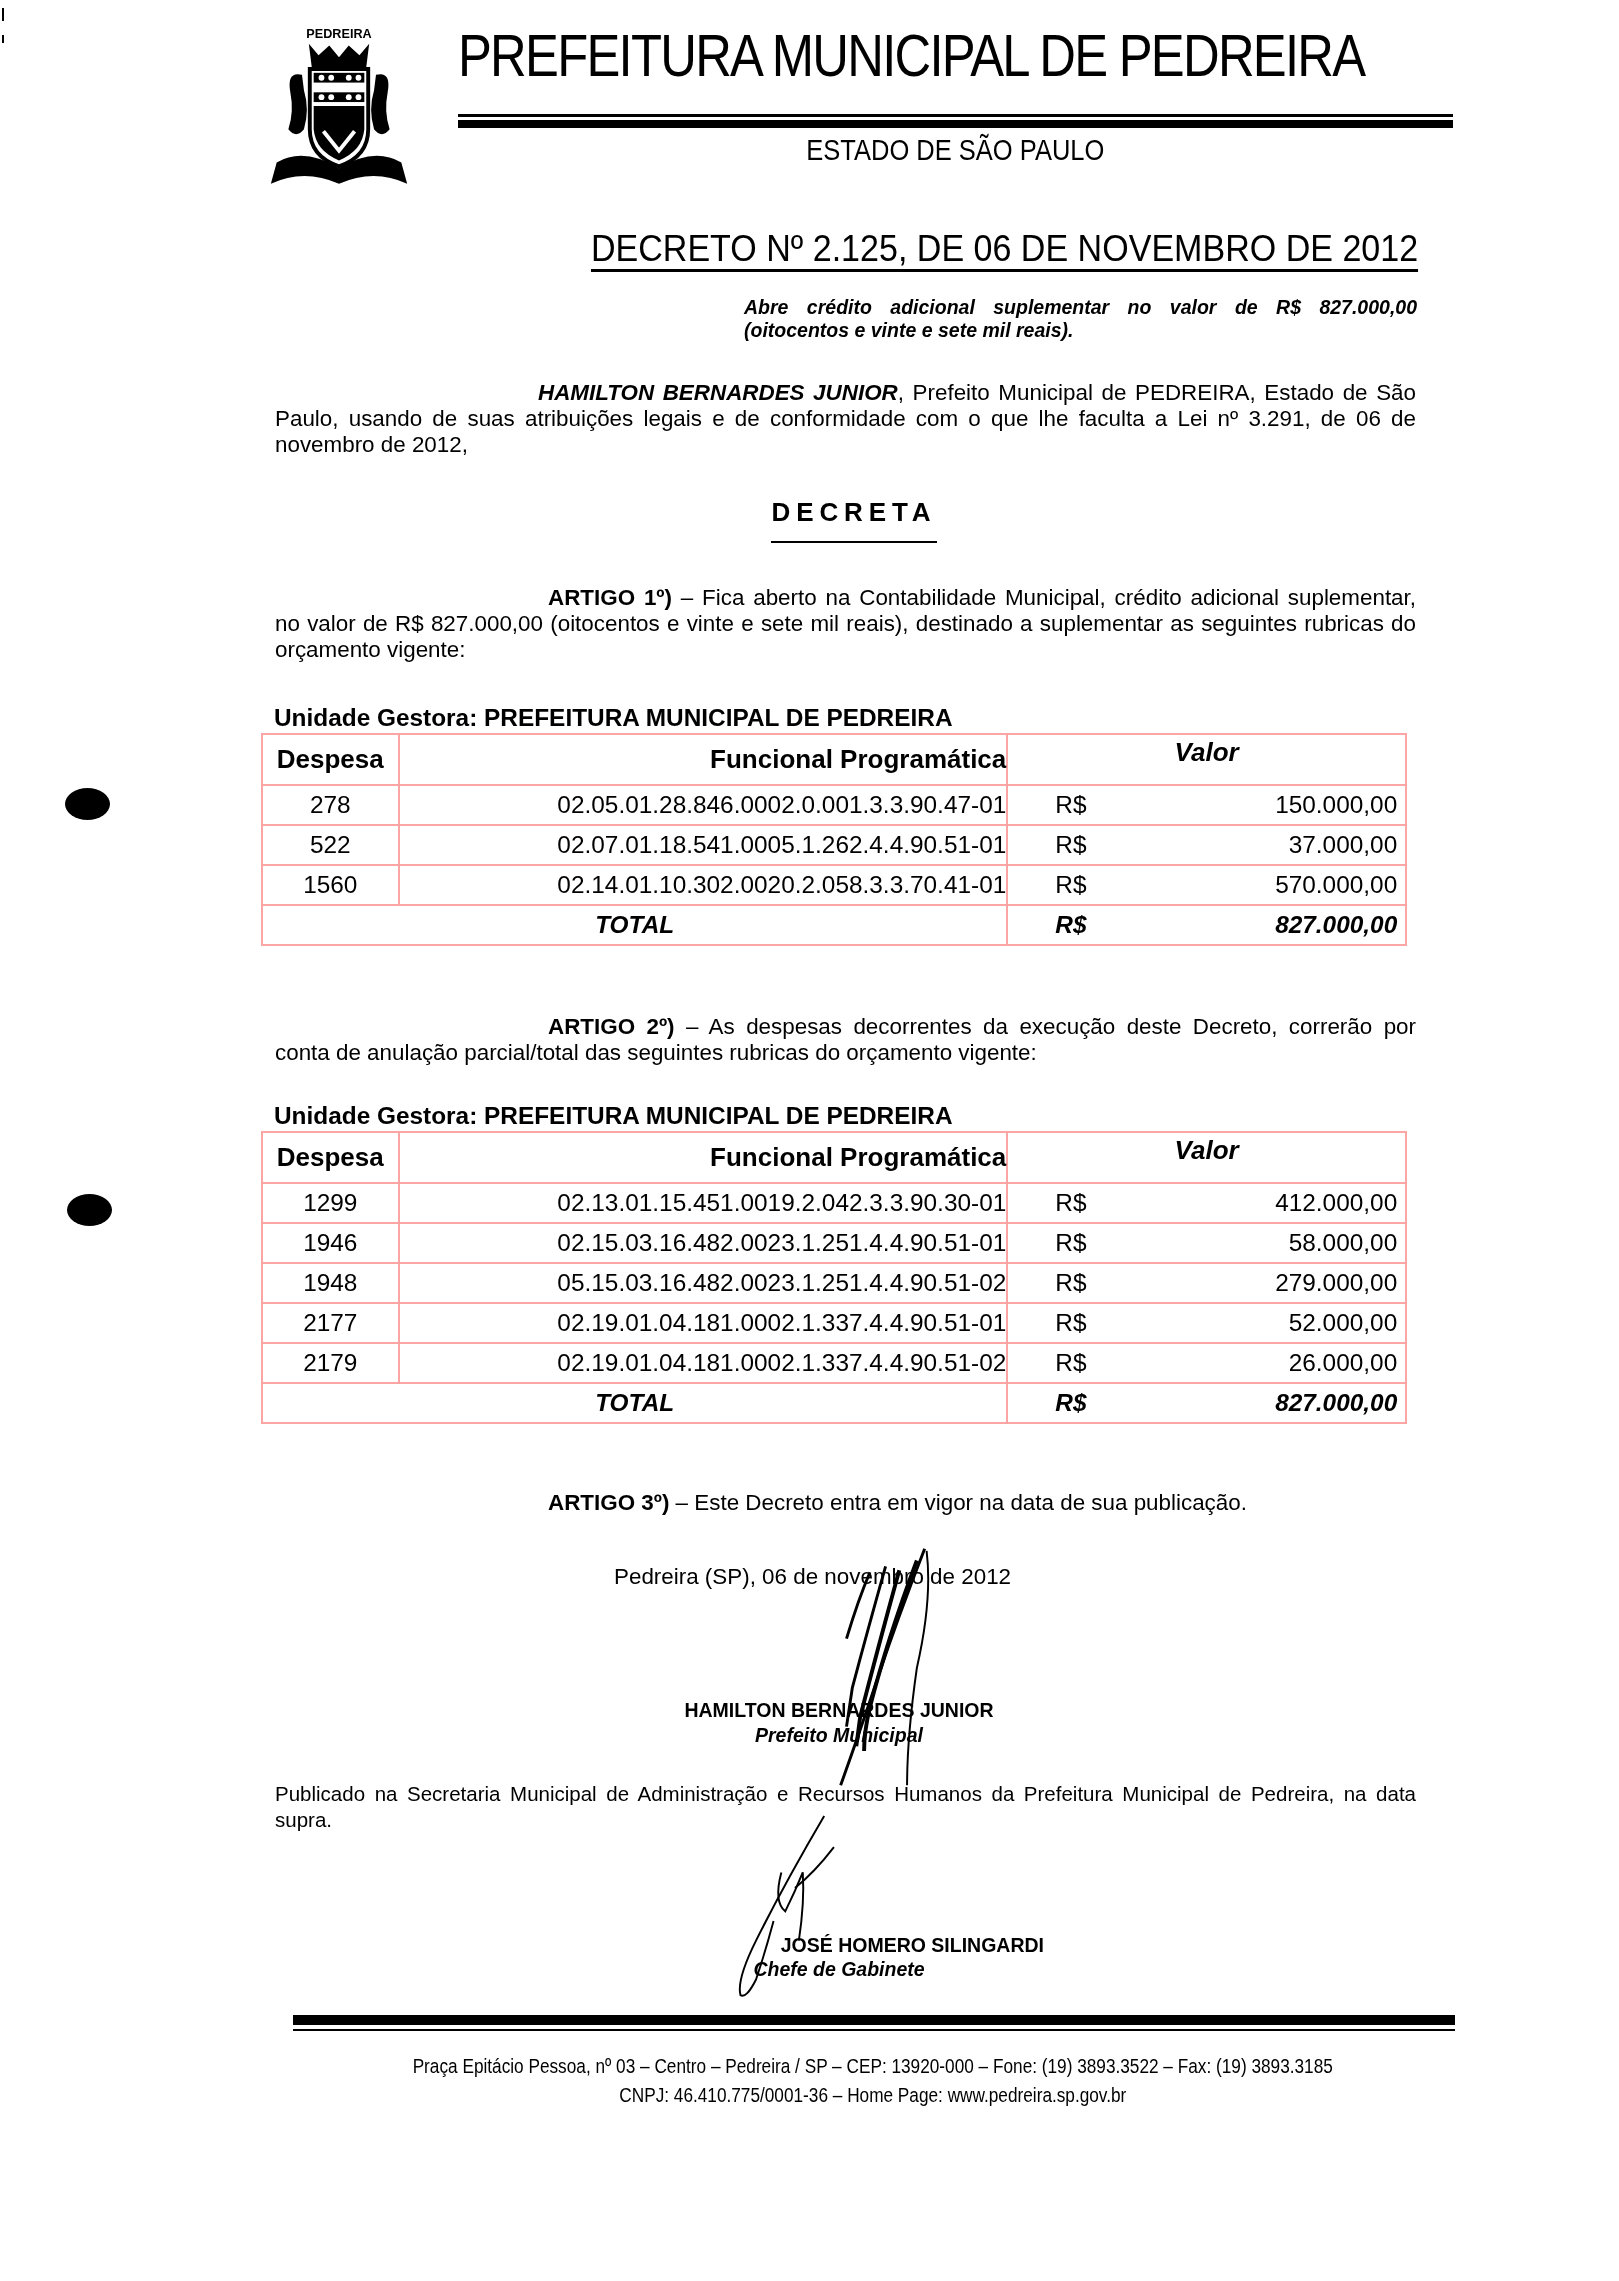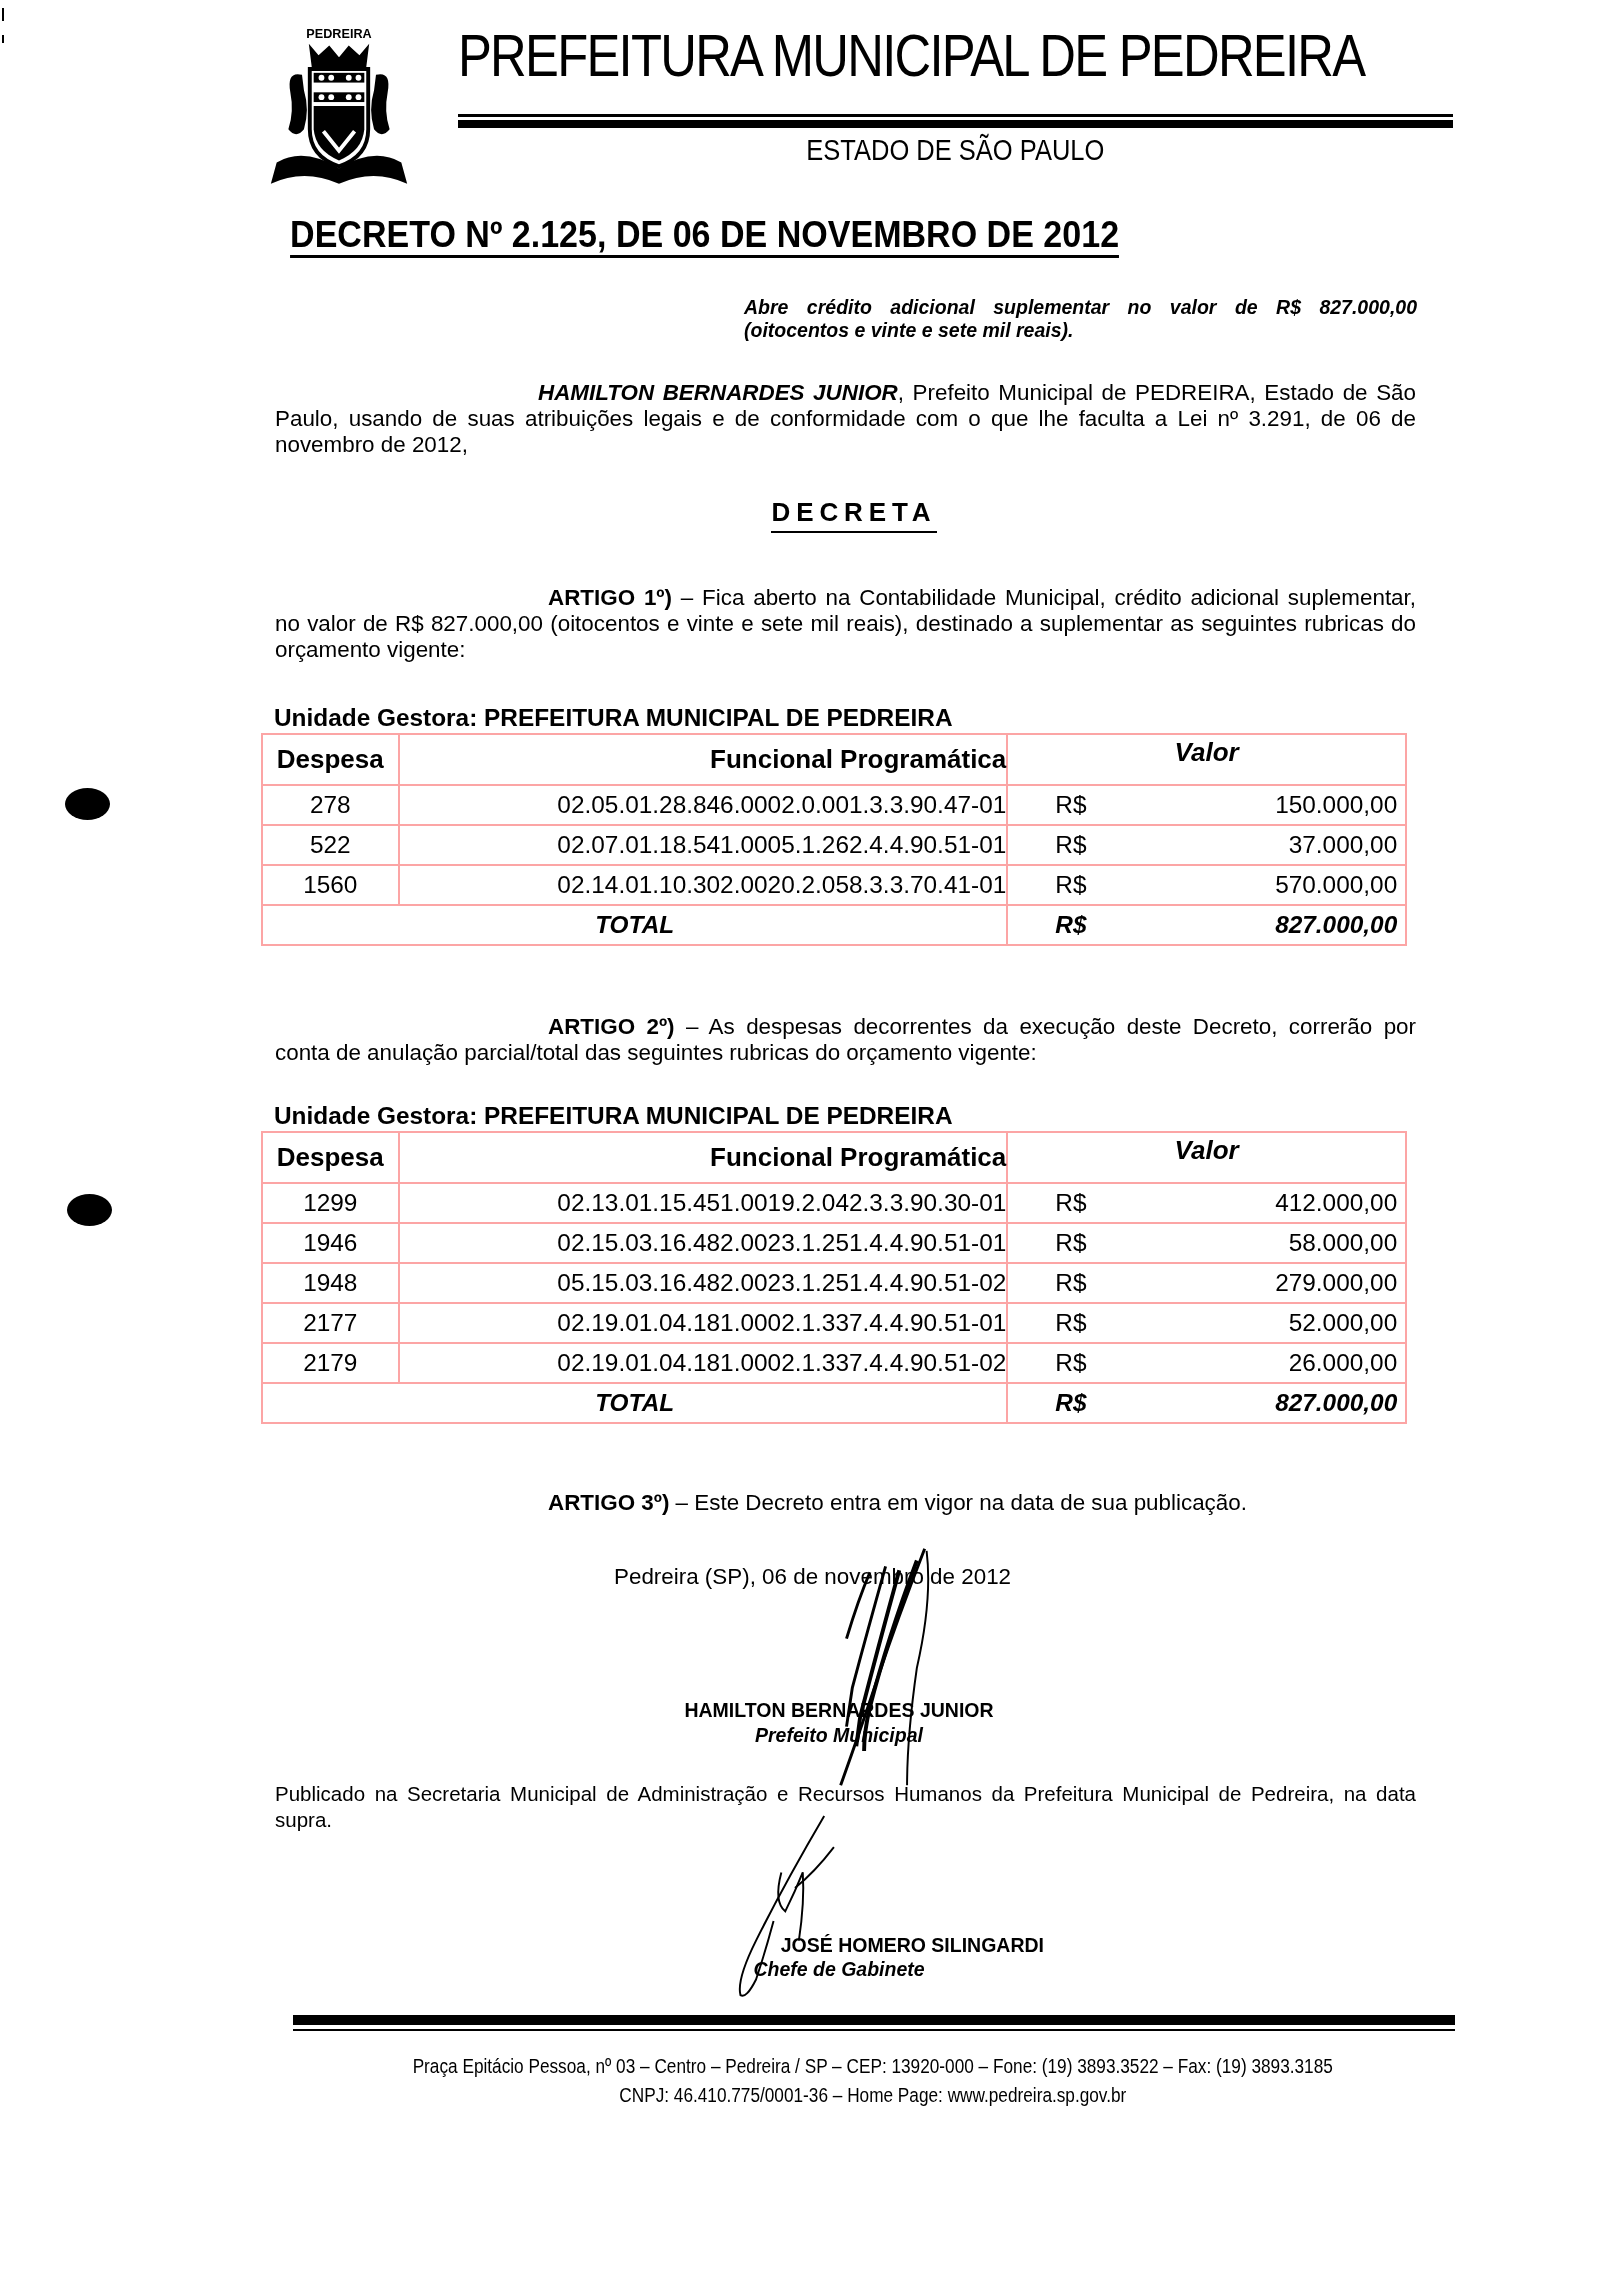--- a/index.html
+++ b/index.html
@@ -12,34 +12,34 @@
   
   #coat { left: 265px; top: 21.5px; width: 148px; height: 164px; }
   #hdr-title { left: 458px; top: 27px; width: 995px; font-size: 59px; letter-spacing: -2px;
                transform: scaleX(0.86); transform-origin: left top; white-space: nowrap; line-height: 1; }
   #hdr-rule-thin { left: 458px; top: 114px; width: 995px; height: 2.9px; background: #000; }
   #hdr-rule-thick { left: 458px; top: 120px; width: 995px; height: 7.8px; background: #000; }
   #hdr-state { left: 458px; top: 135px; width: 995px; text-align: center; font-size: 30px;
                line-height: 1; }
   #hdr-state span { display: inline-block; transform: scaleX(0.85); }
 
-  #decree-title { left: 254px; top: 216px; width: 1200px; text-align: left; font-size: 37px;
-                  font-weight: bold; line-height: 1; }
+  #decree-title { left: 254px; top: 230px; width: 1200px; text-align: right; font-size: 37px;
+                  font-weight: normal; line-height: 1; }
   #decree-title span { display: inline-block; transform: scaleX(0.92); border-bottom: 3.9px solid #000; padding-bottom: 2px; }
 
   #ementa { left: 744px; top: 296px; width: 673px; font-size: 19.5px; font-style: italic; font-weight: bold;
             text-align: justify; line-height: 23.4px; }
 
   .para { position: absolute; left: 275px; width: 1141px; font-size: 22.4px; line-height: 26px; text-align: justify; }
   .para .indent { display: inline-block; width: 263px; }
   .para b.bi { font-weight: bold; font-style: italic; }
 
   #decreta { left: 254px; top: 499px; width: 1200px; text-align: center; font-size: 26px; font-weight: bold;
              letter-spacing: 5.9px; line-height: 1; }
-  #decreta span { border-bottom: 2.9px solid #000; padding-bottom: 4px; }
+  #decreta span { border-bottom: 2.9px solid #000; padding-bottom: 14px; }
 
   .ug-title { position: absolute; left: 274px; font-size: 24.4px; font-weight: bold; line-height: 1; white-space: nowrap; }
 
   table.budget { position: absolute; left: 261px; width: 1146px; border-collapse: collapse; font-size: 24.4px; }
   table.budget td, table.budget th { border: 2px solid #fca5a5; padding: 0; height: 38px; }
   table.budget th { font-weight: bold; font-size: 26px; height: 47px; }
   table.budget .c-desp { width: 135px; text-align: center; }
   table.budget .c-func { width: 610px; text-align: right; }
   table.budget .c-val { width: 400px; }
   table.budget th.c-val { vertical-align: top; padding-top: 2px; font-style: italic; }

